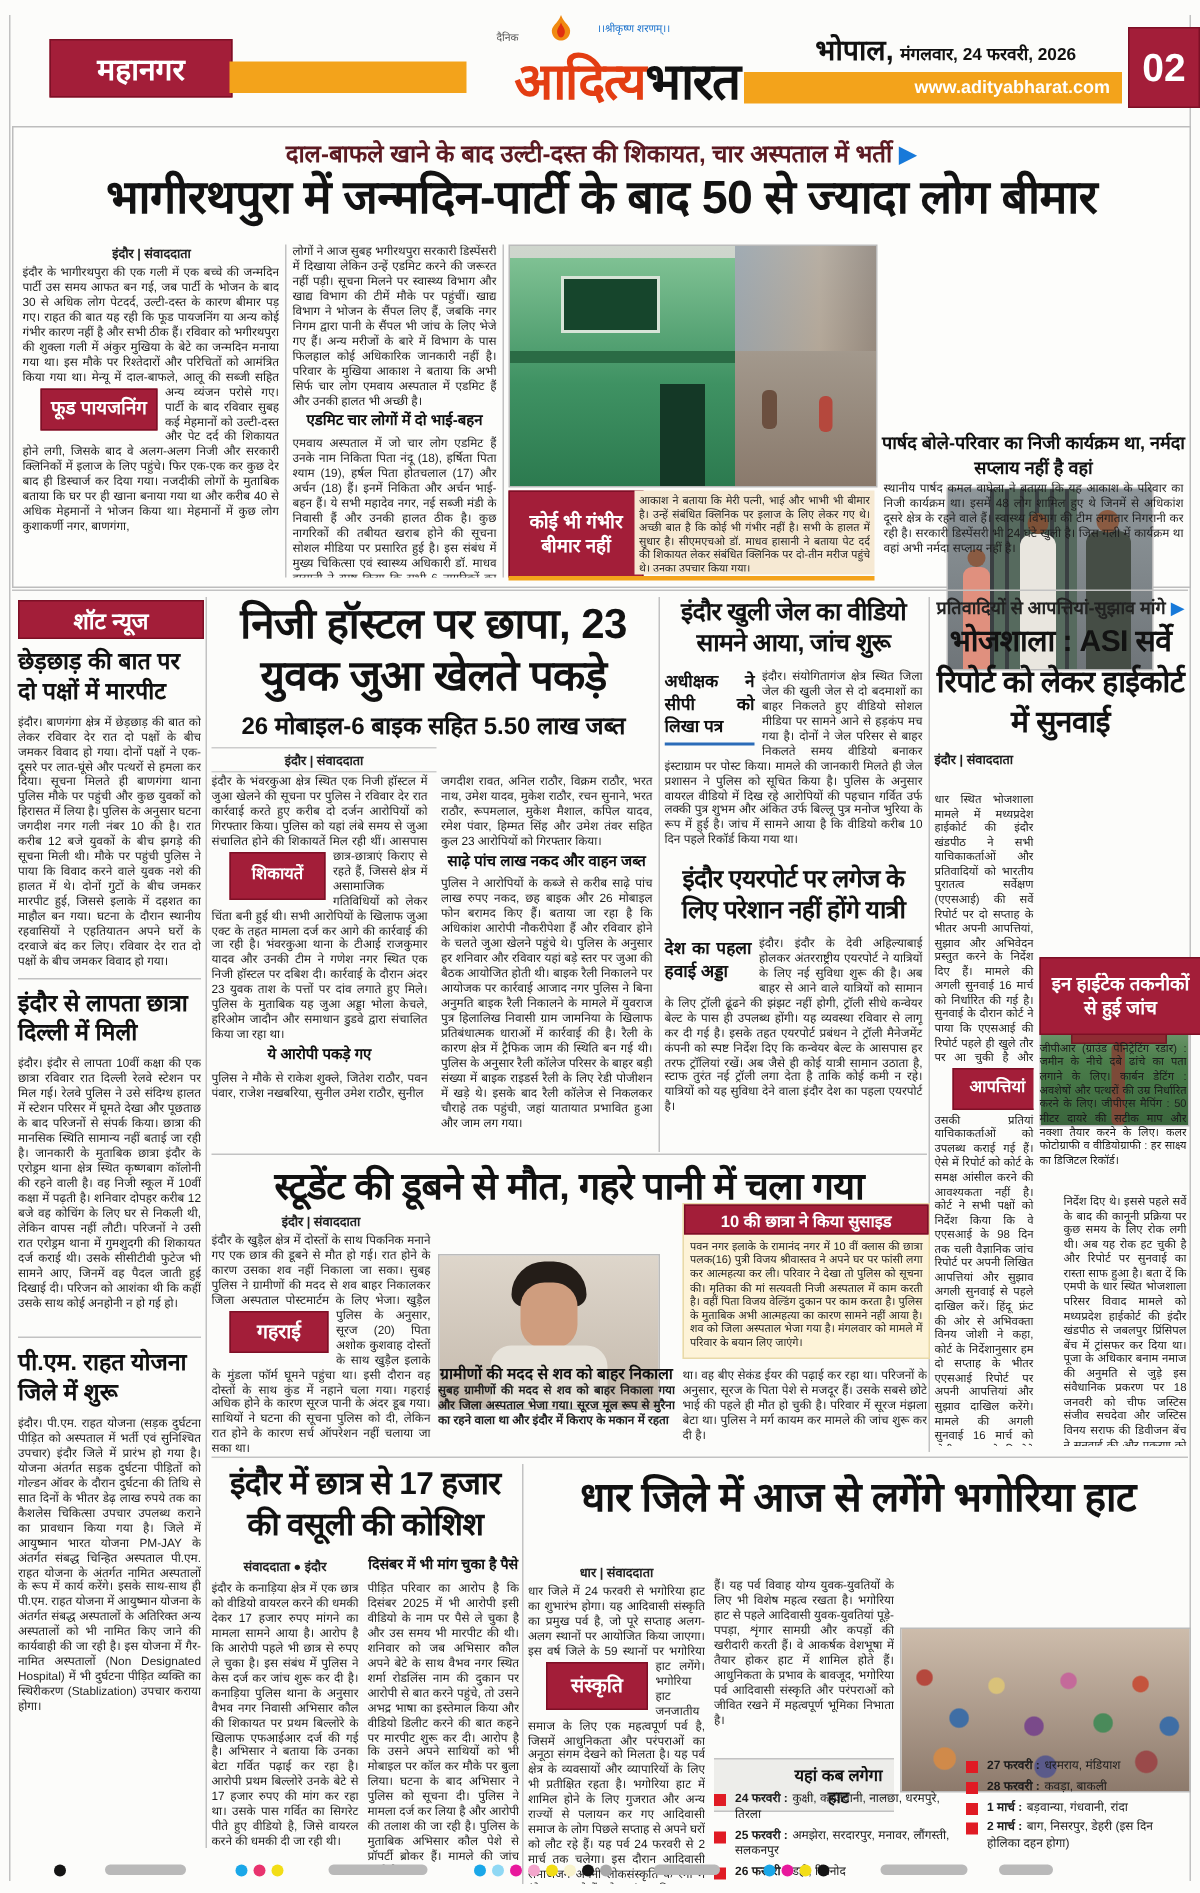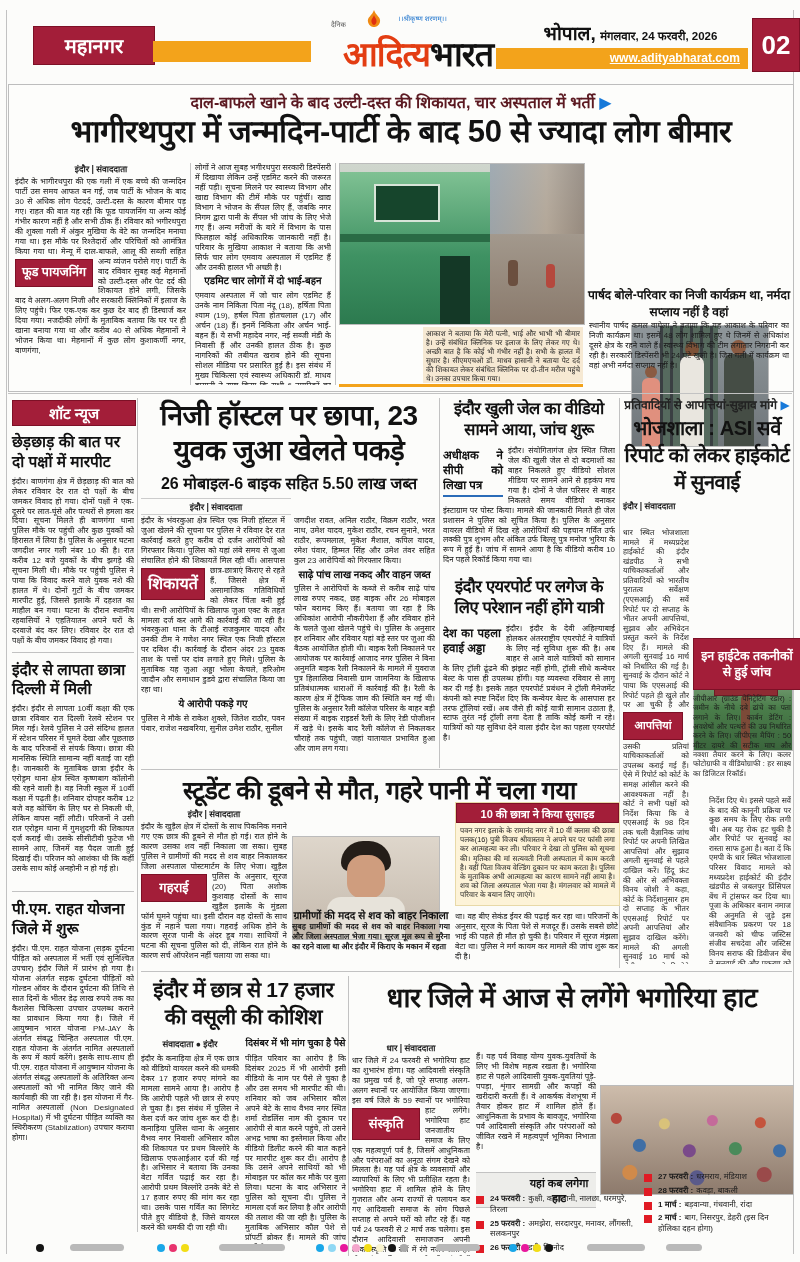--- a/index.html
+++ b/index.html
@@ -3,21 +3,21 @@
 <meta charset="utf-8">
 <style>
   html,body{margin:0;padding:0;background:#e8e8e4;}
   .page{position:relative;width:800px;height:1262px;background:#fcfcfa;margin:0 auto;
         font-family:"Liberation Sans","DejaVu Sans",sans-serif;color:#1c1c1c;overflow:hidden;}
   .abs{position:absolute;}
   .bt{font-size:7.9px;line-height:1.26;text-align:justify;color:#1d1d1d;overflow:hidden;}
   .headline{font-weight:bold;color:#121212;text-align:center;letter-spacing:-0.4px;}
   .byline{font-size:8.5px;font-weight:bold;color:#222;text-align:center;}
   .redbox{background:#a31e39;color:#fff;font-weight:bold;display:flex;align-items:center;justify-content:center;text-align:center;border:1px solid #7d1026;}
-  .floatbox{float:left;background:#a31e39;color:#fff;font-weight:bold;display:flex;align-items:center;justify-content:center;text-align:center;margin:2px 5px 2px 0;border:1px solid #7d1026;}
+  .floatbox{float:left;background:#a31e39;color:#fff;font-weight:bold;display:flex;align-items:center;justify-content:center;text-align:center;margin:2px 5px 2px 12px;border:1px solid #7d1026;}
   .insetbold{float:left;font-weight:bold;color:#111;margin:2px 5px 2px 0;line-height:1.3;}
   .vrule{width:1px;background:#c2c2c2;}
   .hrule{height:1px;background:#c2c2c2;}
   .subheadc{font-weight:bold;text-align:center;color:#111;}
   .kicker{font-weight:bold;text-align:center;}
   .arrow-blue{color:#1779d9;}
   .arrow-gray{color:#93a9bc;}
   .dot{width:8px;height:8px;border-radius:50%;display:inline-block;margin-right:4px;vertical-align:middle;}
   .cap{height:7px;border-radius:4px;background:#b9b9b9;display:inline-block;vertical-align:middle;}
   .c1{background:#1aa7e8}.c2{background:#8fd8f4}.c3{background:#e8189c}.c4{background:#f4a6cc}
@@ -52,21 +52,21 @@
       <div class="abs" style="left:0;top:20px;width:230px;font-weight:bold;font-size:34px;letter-spacing:-1px;white-space:nowrap;">
         <span style="color:#e33d12;">आदित्य</span><span style="color:#111;">भारत</span>
       </div>
     </div>
 
     <div class="abs" style="left:505px;top:12px;width:235px;text-align:center;white-space:nowrap;">
       <span style="font-weight:bold;font-size:19px;color:#111;">भोपाल,</span>
       <span style="font-weight:bold;font-size:11.5px;color:#111;">मंगलवार, 24 फरवरी, 2026</span>
     </div>
     <div class="abs" style="left:488px;top:40px;width:252px;height:21px;background:#f3a31b;text-align:right;">
-      <span style="color:#fff;font-weight:bold;font-size:12px;line-height:21px;padding-right:8px;text-decoration:underline;">www.adityabharat.com</span>
+      <span style="color:#fff;font-weight:bold;font-size:12px;line-height:21px;padding-right:8px;">www.adityabharat.com</span>
     </div>
     <div class="abs redbox" style="left:744px;top:10px;width:46px;height:52px;font-size:26px;">
       <span>02</span>
     </div>
   </div>
 
   <div class="abs" style="left:8px;top:84px;width:784px;height:306px;border:1px solid #bdbdbd;background:#fdfdfb;">
     <div class="abs kicker" style="left:0;top:6px;width:784px;font-size:16px;color:#5c1a22;">
       <span>दाल-बाफले खाने के बाद उल्टी-दस्त की शिकायत, चार अस्पताल में भर्ती</span> <span class="arrow-blue">▶</span>
     </div>
@@ -94,20 +94,23 @@
       <div class="abs" style="left:0;top:8px;width:150px;height:152px;background:linear-gradient(180deg,#7fc193 0%,#3f9263 55%,#2c7a4f 100%);"></div>
       <div class="abs" style="left:0;top:70px;width:158px;height:8px;background:#2a6b45;"></div>
       <div class="abs" style="left:36px;top:22px;width:62px;height:34px;background:#16452c;box-shadow:0 0 0 2px #d8e4d8;"></div>
       <div class="abs" style="left:100px;top:92px;width:30px;height:68px;background:#143826;"></div>
       <div class="abs" style="left:150px;top:0;width:94px;height:160px;background:linear-gradient(180deg,#b9c4cc 0%,#a2988c 45%,#8a7a6c 100%);"></div>
       <div class="abs" style="left:150px;top:0;width:94px;height:70px;background:linear-gradient(90deg,#9aa5ad,#b7aa9a 60%,#93867a);opacity:.8;"></div>
       <div class="abs" style="left:168px;top:96px;width:10px;height:26px;background:#6b4f3f;border-radius:4px;"></div>
       <div class="abs" style="left:206px;top:100px;width:9px;height:24px;background:#b5483d;border-radius:4px;"></div>
     </div>
 
+    <div class="abs redbox" style="left:330px;top:242px;width:82px;height:56px;font-size:12.5px;line-height:1.3;padding:0 3px;">
+      <span>कोई भी गंभीर बीमार नहीं</span>
+    </div>
     <div class="abs" style="left:414px;top:242px;width:160px;height:56px;background:#f6e9d3;padding:2px 3px;box-sizing:border-box;">
       <div class="bt" style="font-size:7.2px;height:52px;">आकाश ने बताया कि मेरी पत्नी, भाई और भाभी भी बीमार है। उन्हें संबंधित क्लिनिक पर इलाज के लिए लेकर गए थे। अच्छी बात है कि कोई भी गंभीर नहीं है। सभी के हालत में सुधार है। सीएमएचओ डॉ. माधव हासानी ने बताया पेट दर्द की शिकायत लेकर संबंधित क्लिनिक पर दो-तीन मरीज पहुंचे थे। उनका उपचार किया गया।</div>
     </div>
     <div class="abs" style="left:330px;top:299px;width:244px;height:3px;background:#f3a31b;"></div>
 
     <div class="abs photo" style="left:622px;top:78px;width:136px;height:120px;background:linear-gradient(180deg,#8f979b 0%,#6f7579 100%);">
       <div class="abs" style="left:28px;top:0;width:58px;height:120px;background:repeating-linear-gradient(90deg,#3a3f42 0 3px,#566a5e 3px 10px);"></div>
       <div class="abs" style="left:10px;top:52px;width:18px;height:68px;background:#e0907e;border-radius:6px 6px 0 0;"></div>
       <div class="abs" style="left:13px;top:40px;width:12px;height:12px;background:#8a5b42;border-radius:50%;"></div>
       <div class="abs" style="left:48px;top:30px;width:24px;height:90px;background:#e9e6df;border-radius:8px 8px 0 0;"></div>
@@ -146,21 +149,21 @@
       <div class="bt" style="margin-top:5px;height:198px;">इंदौर। पी.एम. राहत योजना (सड़क दुर्घटना पीड़ित को अस्पताल में भर्ती एवं सुनिश्चित उपचार) इंदौर जिले में प्रारंभ हो गया है। योजना अंतर्गत सड़क दुर्घटना पीड़ितों को गोल्डन ऑवर के दौरान दुर्घटना की तिथि से सात दिनों के भीतर डेढ़ लाख रुपये तक का कैशलेस चिकित्सा उपचार उपलब्ध कराने का प्रावधान किया गया है। जिले में आयुष्मान भारत योजना PM-JAY के अंतर्गत संबद्ध चिन्हित अस्पताल पी.एम. राहत योजना के अंतर्गत नामित अस्पतालों के रूप में कार्य करेंगे। इसके साथ-साथ ही पी.एम. राहत योजना में आयुष्मान योजना के अंतर्गत संबद्ध अस्पतालों के अतिरिक्त अन्य अस्पतालों को भी नामित किए जाने की कार्यवाही की जा रही है। इस योजना में गैर-नामित अस्पतालों (Non Designated Hospital) में भी दुर्घटना पीड़ित व्यक्ति का स्थिरीकरण (Stablization) उपचार कराया होगा।</div>
     </div>
   </div>
 
   <div class="abs" style="left:141px;top:398px;width:296px;height:370px;">
     <div class="headline" style="font-size:28px;line-height:1.25;">निजी हॉस्टल पर छापा, 23 युवक जुआ खेलते पकड़े</div>
     <div class="subheadc" style="font-size:16px;margin-top:4px;">26 मोबाइल-6 बाइक सहित 5.50 लाख जब्त</div>
     <div class="byline" style="margin-top:4px;border-top:1px solid #ccc;border-bottom:1px solid #ccc;padding:2px 0;width:150px;margin-left:0;">इंदौर | संवाददाता</div>
     <div class="abs bt" style="left:0;top:118px;width:144px;height:250px;">
       <span>इंदौर के भंवरकुआ क्षेत्र स्थित एक निजी हॉस्टल में जुआ खेलने की सूचना पर पुलिस ने रविवार देर रात कार्रवाई करते हुए करीब दो दर्जन आरोपियों को गिरफ्तार किया। पुलिस को यहां लंबे समय से जुआ संचालित होने की शिकायतें मिल रही थीं। आसपास छात्र-छात्राएं किराए</span>
-      <div class="floatbox" style="width:62px;height:30px;font-size:16px;">
+      <div class="floatbox" style="width:62px;height:30px;font-size:11px;">
         <span>शिकायतें</span>
       </div>
       <span>से रहते हैं, जिससे क्षेत्र में असामाजिक गतिविधियों को लेकर चिंता बनी हुई थी। सभी आरोपियों के खिलाफ जुआ एक्ट के तहत मामला दर्ज कर आगे की कार्रवाई की जा रही है।</span>
       <span>भंवरकुआ थाना के टीआई राजकुमार यादव और उनकी टीम ने गणेश नगर स्थित एक निजी हॉस्टल पर दबिश दी। कार्रवाई के दौरान अंदर 23 युवक ताश के पत्तों पर दांव लगाते हुए मिले। पुलिस के मुताबिक यह जुआ अड्डा भोला केचले, हरिओम जादौन और समाधान डुडवे द्वारा संचालित किया जा रहा था।</span>
       <div class="subheadc" style="font-size:10px;margin:3px 0;">ये आरोपी पकड़े गए</div>
       <span>पुलिस ने मौके से राकेश शुक्ले, जितेश राठौर, पवन पंवार, राजेश नखबरिया, सुनील उमेश राठौर, सुनील</span>
     </div>
     <div class="abs bt" style="left:153px;top:118px;width:141px;height:250px;">
       <span>जगदीश रावत, अनिल राठौर, विक्रम राठौर, भरत नाथ, उमेश यादव, मुकेश राठौर, रचन सुनाने, भरत राठौर, रूपमलाल, मुकेश मैशाल, कपिल यादव, रमेश पंवार, हिम्मत सिंह और उमेश तंवर सहित कुल 23 आरोपियों को गिरफ्तार किया।</span>
       <div class="subheadc" style="font-size:10px;margin:3px 0;">साढ़े पांच लाख नकद और वाहन जब्त</div>

